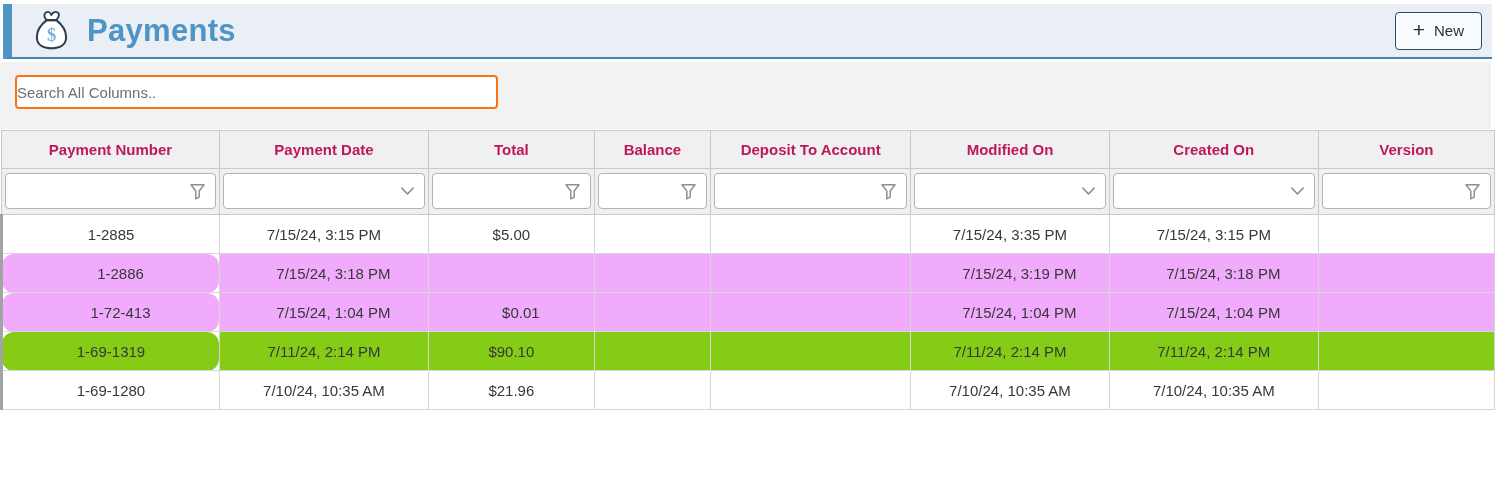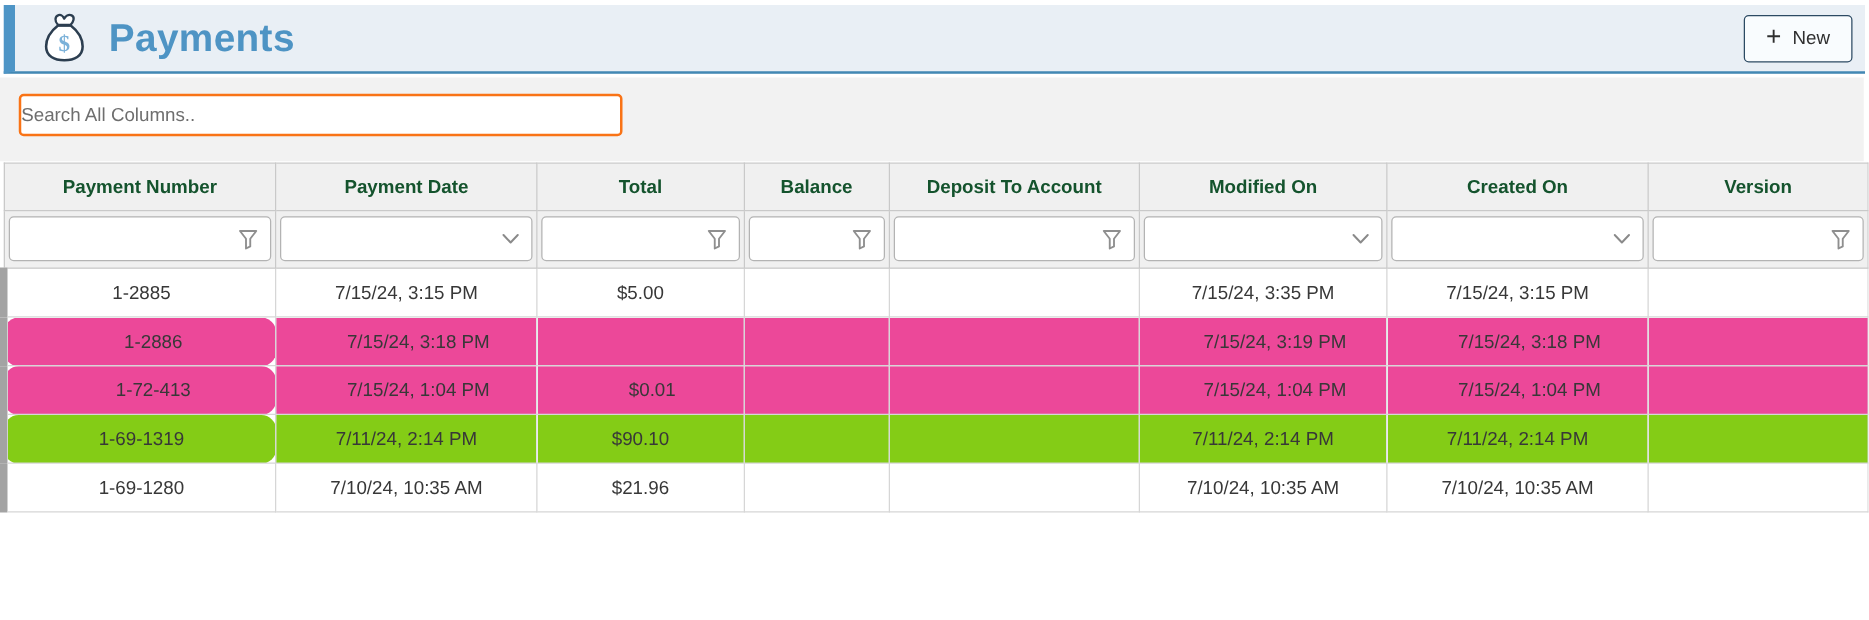--- a/index.html
+++ b/index.html
@@ -71,21 +71,21 @@
   col.c1 { width: 14.6%; } col.c2 { width: 14.0%; } col.c3 { width: 11.1%; }
   col.c4 { width: 7.8%; }  col.c5 { width: 13.4%; } col.c6 { width: 13.3%; }
   col.c7 { width: 14.0%; } col.c8 { width: 11.8%; }
 
   tr.head-row th {
     height: 38px;
     background: #f0f0f0;
     border: 1px solid #c9c9c9;
     font-size: 15px;
     font-weight: 700;
-    color: #14532d;
+    color: #be185d;
     text-align: center;
     padding: 0 4px;
   }
   tr.filter-row th {
     height: 46px;
     background: #f0f0f0;
     border: 1px solid #c9c9c9;
     border-top: none;
     padding: 4px 3px 5px 3px;
     vertical-align: top;
@@ -115,23 +115,23 @@
     height: 39px;
     border-right: 1px solid #d6d6d6;
     border-bottom: 1px solid #d6d6d6;
     text-align: center;
     font-size: 15px;
     color: #383838;
     padding: 0 4px;
     overflow: hidden;
     white-space: nowrap;
   }
-  tbody td:first-child { border-left: 6px solid #a3a3a3; border-radius: 12px; }
+  tbody td:first-child { border-left: 3px solid #a3a3a3; border-radius: 12px; }
   tbody tr { background: #fff; cursor: pointer; }
-  tbody tr.alt td { background: #ec4899; padding-left: 23px; }
+  tbody tr.alt td { background: #f0abfc; padding-left: 23px; }
   tbody tr.hover td { background: #84cc16; }
 </style>
 </head>
 <body>
 
 <div class="page">
 
   <header class="titlebar">
     <span class="moneybag">
       <svg width="37" height="41" viewBox="0 0 40 44" aria-hidden="true">

